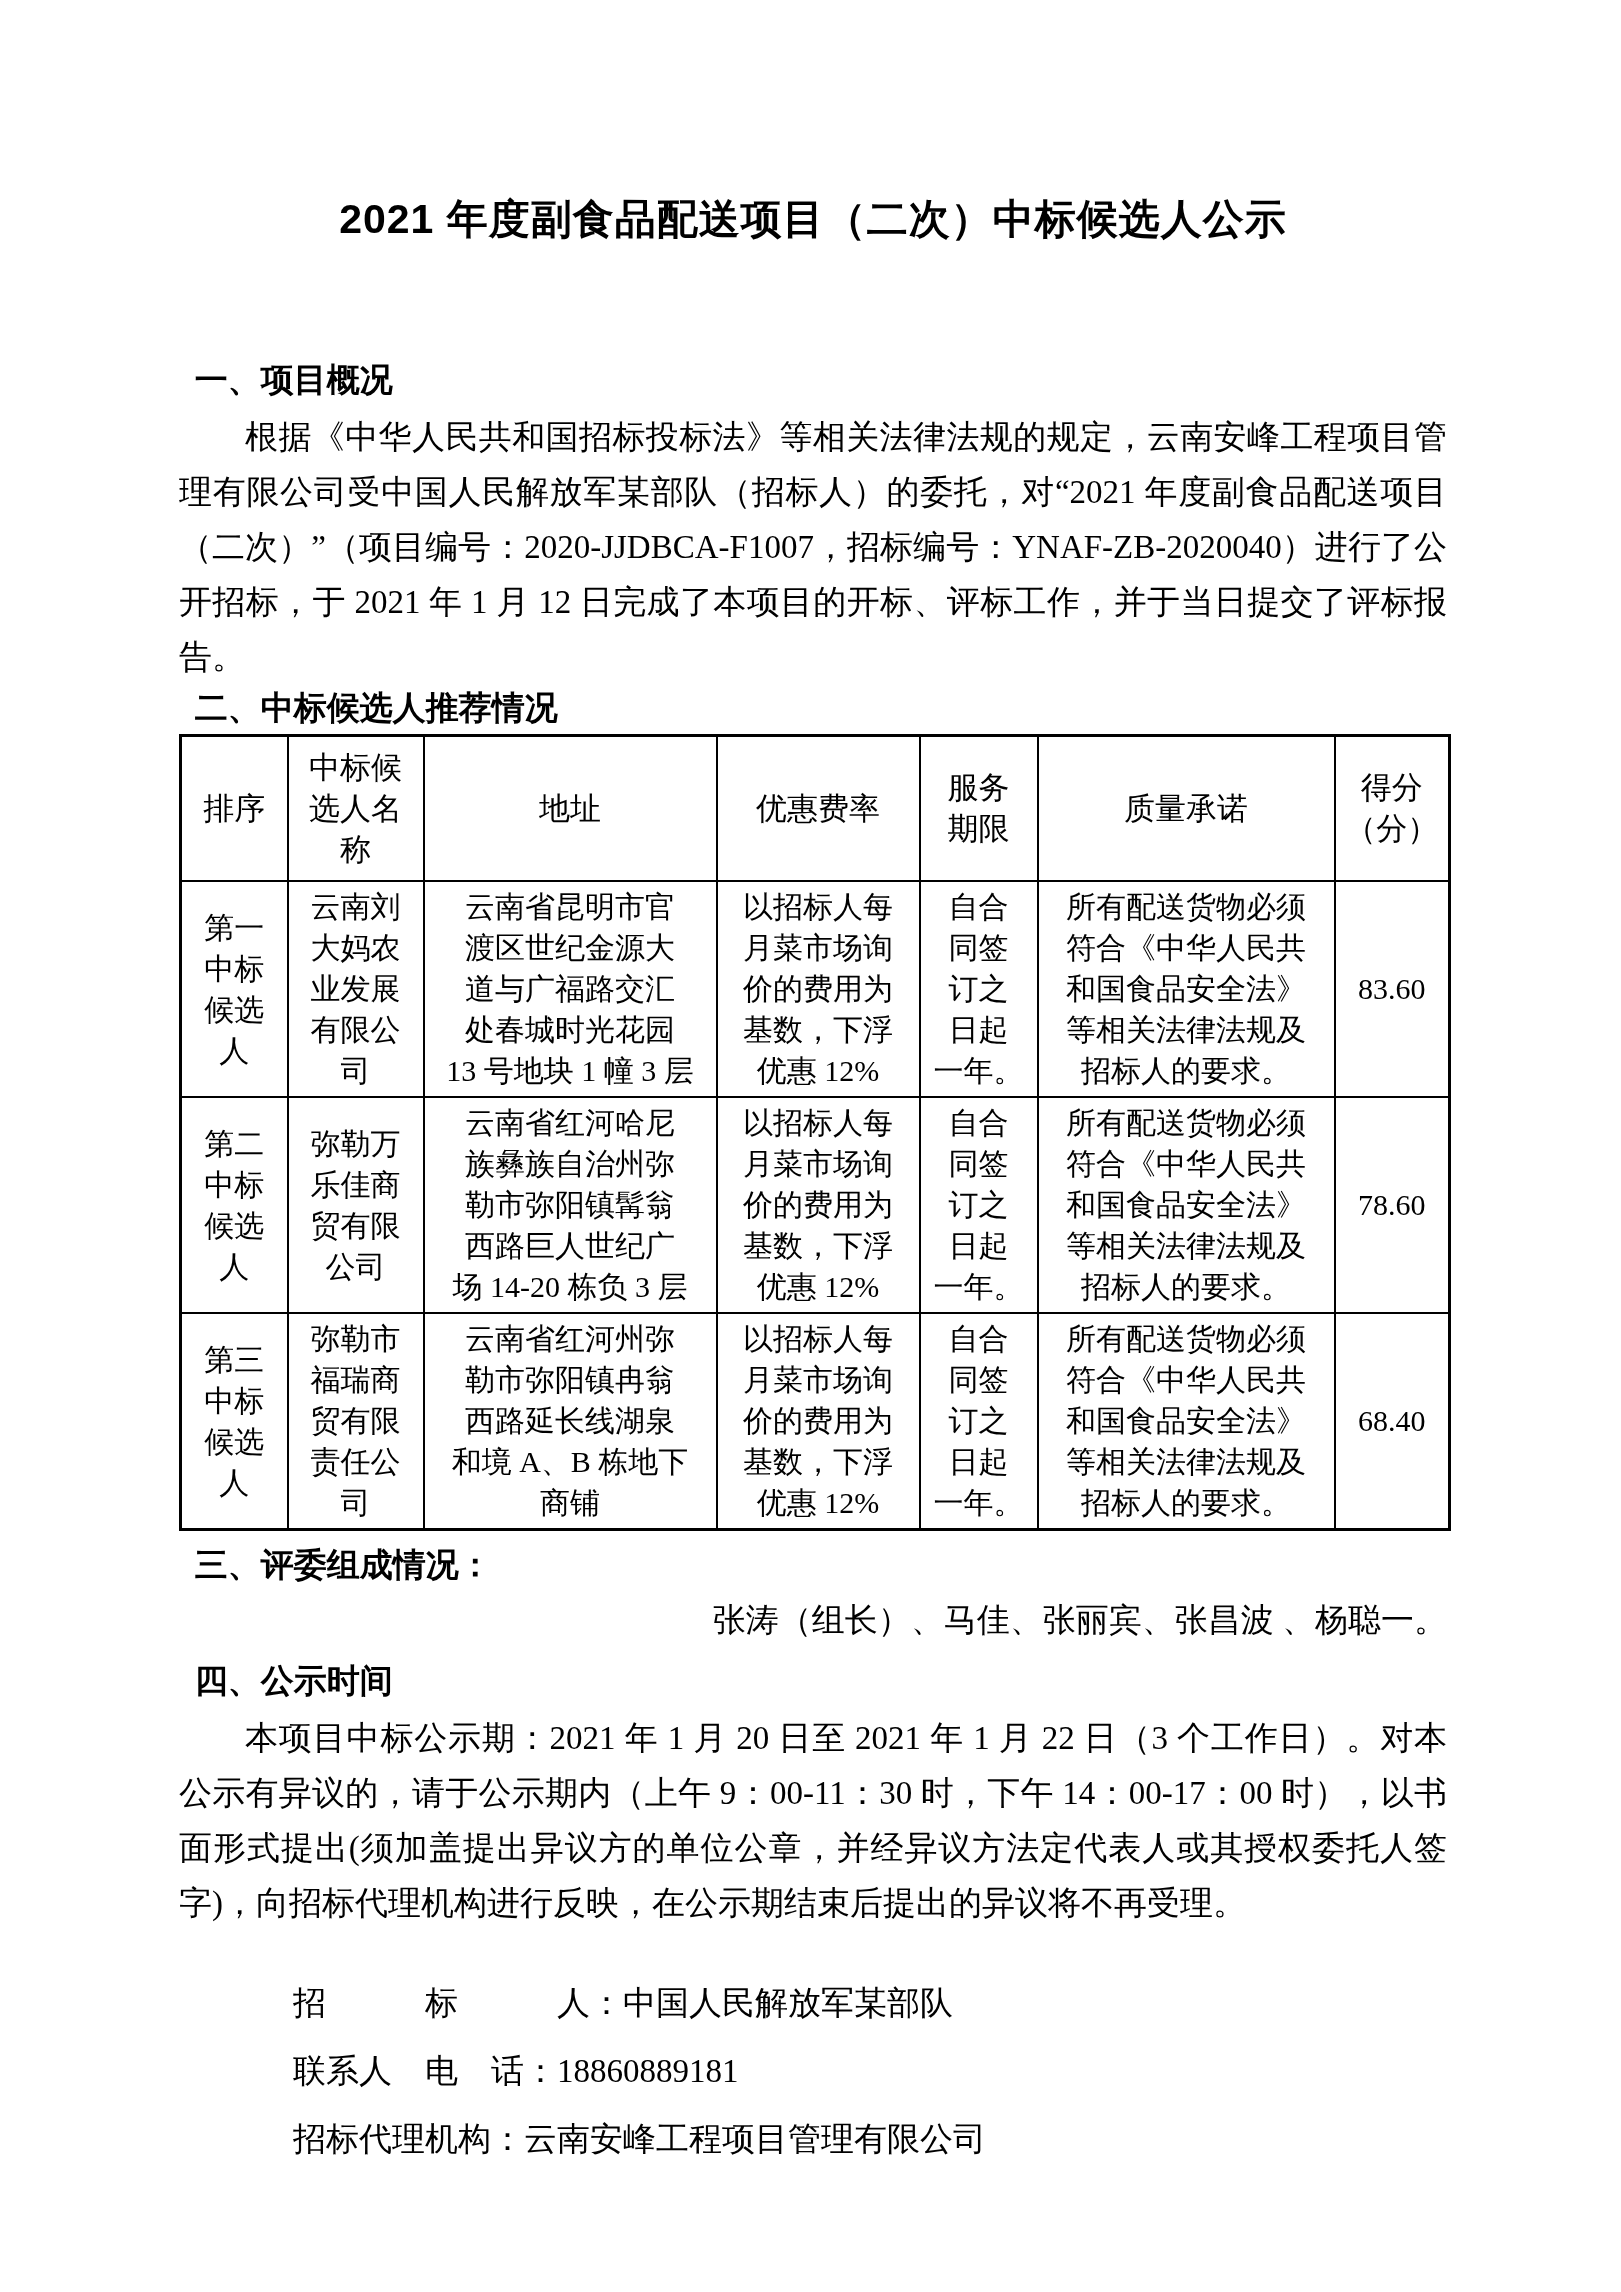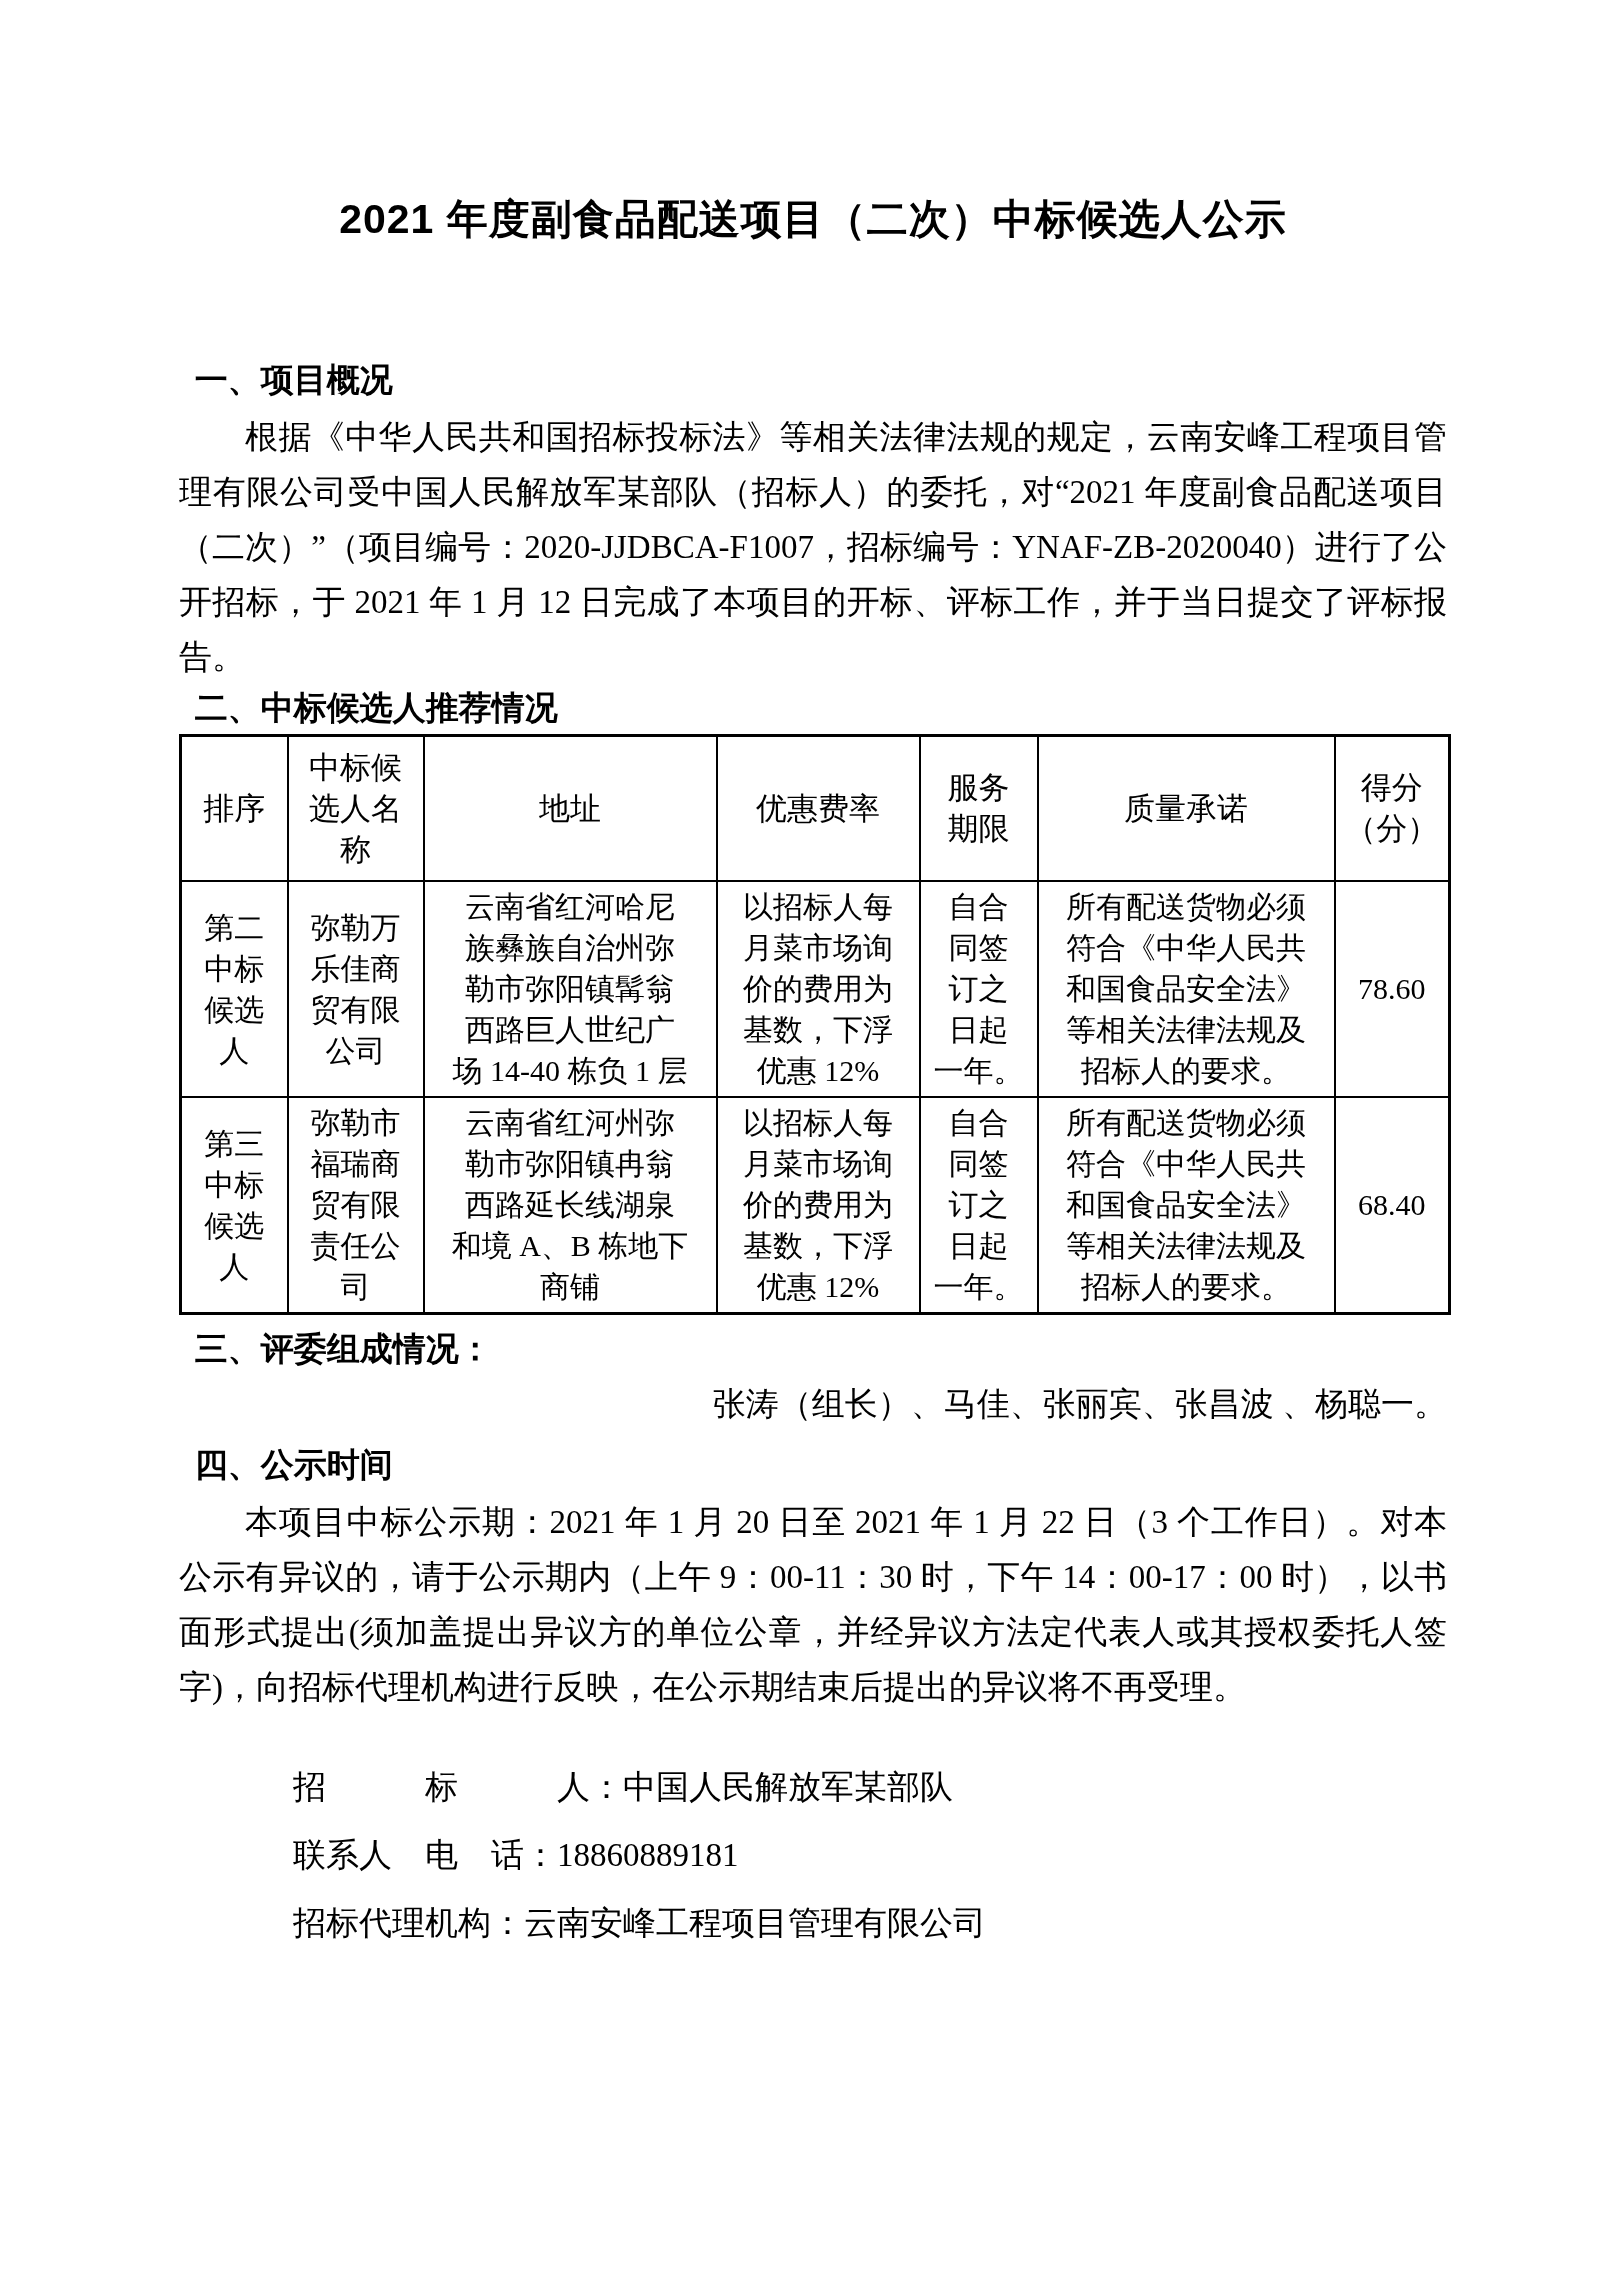--- a/index.html
+++ b/index.html
@@ -111,33 +111,65 @@
           <td>优惠费率</td>
           <td>服务
 期限</td>
           <td>质量承诺</td>
           <td>得分
 （分）</td>
         </tr>
       </thead>
       <tbody>
         <tr>
+          <td>第一
+中标
+候选
+人</td>
+          <td>云南刘
+大妈农
+业发展
+有限公
+司</td>
+          <td>云南省昆明市官
+渡区世纪金源大
+道与广福路交汇
+处春城时光花园
+13 号地块 1 幢 3 层</td>
+          <td>以招标人每
+月菜市场询
+价的费用为
+基数，下浮
+优惠 12%</td>
+          <td>自合
+同签
+订之
+日起
+一年。</td>
+          <td>所有配送货物必须
+符合《中华人民共
+和国食品安全法》
+等相关法律法规及
+招标人的要求。</td>
+          <td>83.60</td>
+        </tr>
+        <tr>
           <td>第二
 中标
 候选
 人</td>
           <td>弥勒万
 乐佳商
 贸有限
 公司</td>
           <td>云南省红河哈尼
 族彝族自治州弥
 勒市弥阳镇髯翁
 西路巨人世纪广
-场 14-40 栋负 1 层</td>
+场 14-20 栋负 3 层</td>
           <td>以招标人每
 月菜市场询
 价的费用为
 基数，下浮
 优惠 12%</td>
           <td>自合
 同签
 订之
 日起
 一年。</td>

